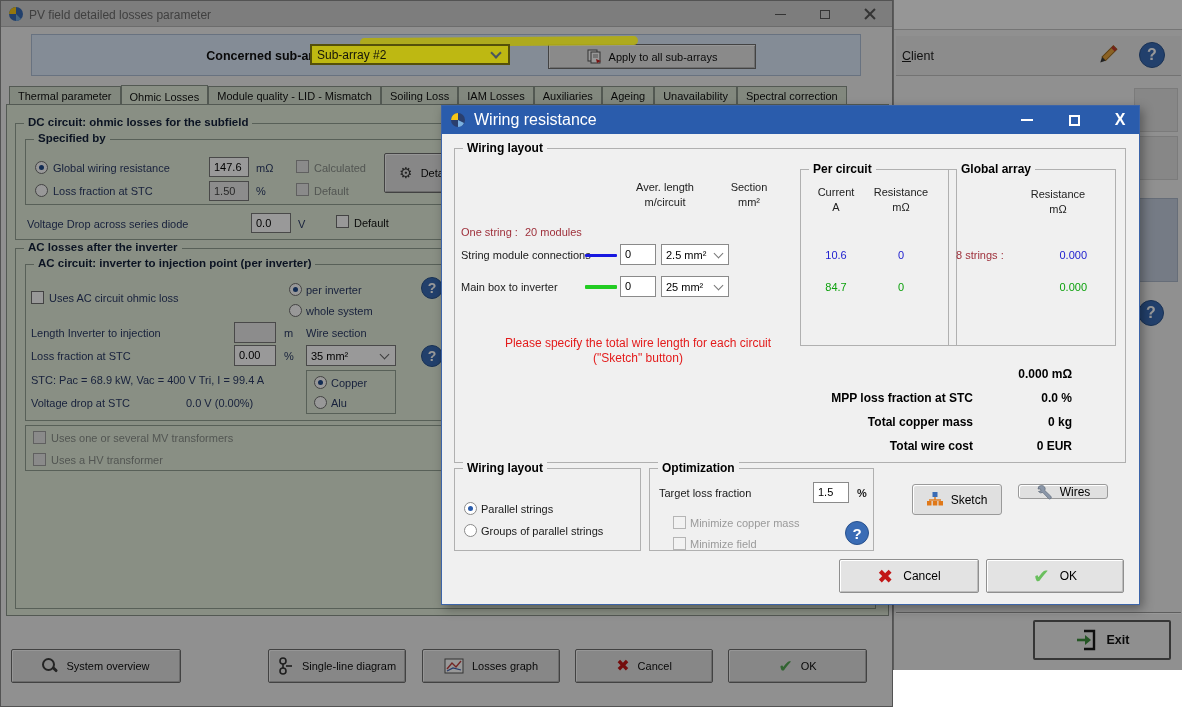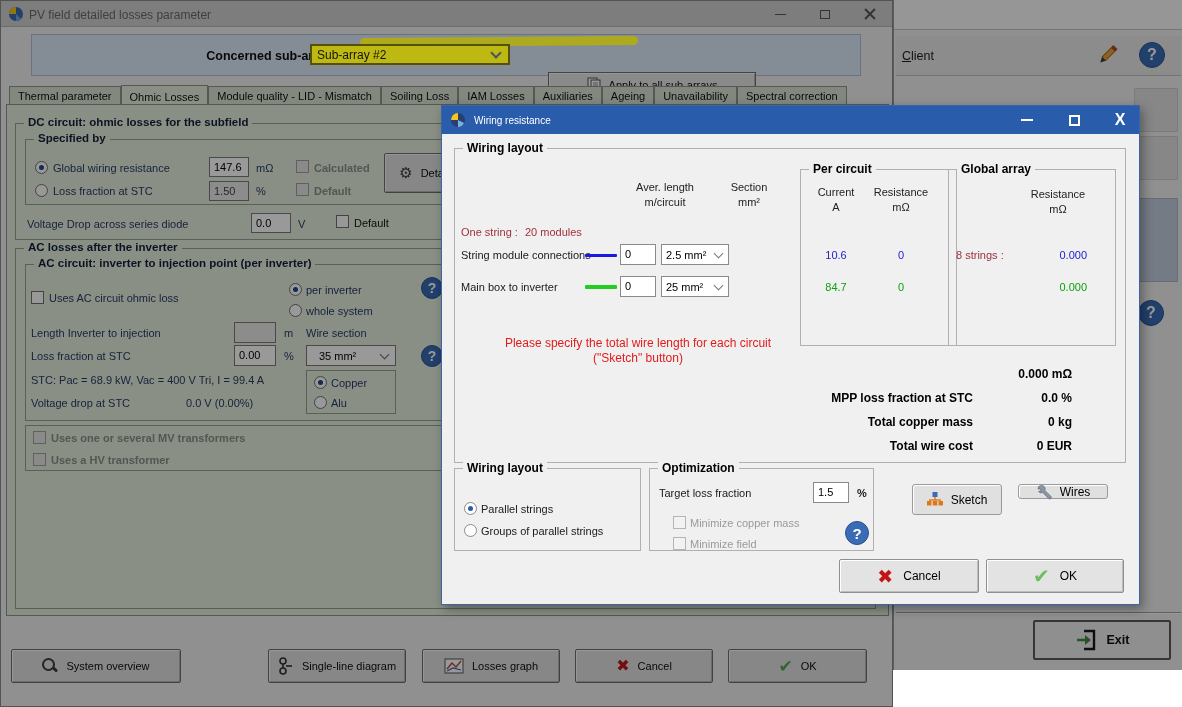--- a/index.html
+++ b/index.html
@@ -22,46 +22,46 @@
   .g-max { width:10px; height:9px; border:1px solid #585858; }
   .g-close { position:relative; width:12px; height:12px; }
   .g-close::before,.g-close::after { content:""; position:absolute; left:5px; top:-1px; width:2px; height:14px; background:#585858; }
   .g-close::before { transform:rotate(45deg); } .g-close::after { transform:rotate(-45deg); }
 
   
   .band { left:30px; top:33px; width:830px; height:42px; background:#dce9fa; border:1px solid #aebfd6; }
   .band-label { left:120px; top:14px; width:180px; text-align:right; font-weight:bold; font-size:12.5px; color:#101010; }
   .apply-btn { left:517px; top:43px; width:208px; height:25px; background:#e6e6e6; border:1px solid #707070;
                box-shadow:inset 1px 1px 0 #fafafa, inset -1px -1px 0 #b9b9b9;
-               display:flex; align-items:center; justify-content:center; gap:7px; color:#101010;margin-top:28px; }
+               display:flex; align-items:center; justify-content:center; gap:7px; color:#101010; }
   
   .hl-combo { left:310px; top:44px; width:200px; height:21px; background:#beb812; border:2px solid #55500a; z-index:6;
               display:flex; align-items:center; padding-left:5px; color:#14140a; font-size:12px; }
   .hl-smear { left:360px; top:37px; width:278px; height:9px; background:#b2ac14; border-radius:5px; transform:rotate(-0.4deg); z-index:6; opacity:.92; }
   .chev { width:8px; height:8px; border-right:2px solid #4a5560; border-bottom:2px solid #4a5560; transform:rotate(45deg); margin-left:auto; margin-right:8px; margin-top:-4px; }
 
   
   .tabs { left:8px; top:84px; height:20px; display:flex; align-items:flex-end; }
   .tab { padding:3px 8px 3px 8px; background:#d9e3d2; border:1px solid #8a948a; border-bottom:none; color:#101010; white-space:nowrap; }
   .tab.active { background:#e4efdc; padding-top:5px; position:relative; top:1px; }
   .tabpage { left:5px; top:103px; width:883px; height:512px; background:#e4efdc; border:1px solid #8a948a; }
 
   
   .grp { position:absolute; border:1px solid #93a093; }
   .grp > .legend { position:absolute; top:-8px; left:8px; background:#e4efdc; padding:0 4px; font-weight:bold; font-size:11.5px; color:#13203a; white-space:nowrap; }
-  .navy { color:#2b3a66; } .dis { color:#8a8f8a;font-weight:bold; } .dark { color:#101010; }
+  .navy { color:#2b3a66; } .dis { color:#8a8f8a; } .dark { color:#101010; }
 
   .radio { position:absolute; width:13px; height:13px; border-radius:50%; background:#fdfdfd; border:1px solid #707070; }
   .radio.sel::after { content:""; position:absolute; left:3px; top:3px; width:5px; height:5px; border-radius:50%; background:#1f4a8a; }
   .chk { position:absolute; width:13px; height:13px; background:#fdfdfd; border:1px solid #707070; }
   .chk.off-dis { background:#e6e6e6; border-color:#a0a0a0; }
 
   .field { position:absolute; background:#ffffff; border:1px solid #7a7a7a; padding:3px 0 0 4px; color:#000; }
   .field.ro { background:#e9e9e9; color:#444; }
-  .combo { position:absolute; background:#ffffff; border:1px solid #7a7a7a; display:flex; align-items:center; padding-left:12px; color:#000; }
+  .combo { position:absolute; background:#ffffff; border:1px solid #7a7a7a; display:flex; align-items:center; padding-left:4px; color:#000; }
   .combo .cv { width:7px; height:7px; border-right:1.5px solid #666; border-bottom:1.5px solid #666; transform:rotate(45deg); margin-left:auto; margin-right:7px; margin-top:-3px; }
 
   .helpicon { position:absolute; border-radius:50%; background:#3a6cb5; color:#fff; font-weight:bold; display:flex; align-items:center; justify-content:center; border:1px solid #28518d; }
 
   .btn3d { position:absolute; background:#e2e2e2; border:1px solid #6e6e6e; border-radius:2px;
            box-shadow:inset 1px 1px 0 #fbfbfb, inset -1px -1px 0 #b4b4b4;
            display:flex; align-items:center; justify-content:center; gap:8px; color:#0d0d0d; }
 
   
   .mag { position:relative; width:16px; height:16px; }
@@ -79,21 +79,21 @@
   .rw-block { position:absolute; background:#e2e2e2; border:1px solid #cdcdcd; }
   .rw-blue { left:240px; top:198px; width:44px; height:84px; background:#c3cede; border:1px solid #aab6c8; }
   .rw-divider { left:2px; top:612px; width:285px; height:2px; border-top:1px solid #9d9d9d; border-bottom:1px solid #ffffff; }
   .exit-btn { left:139px; top:620px; width:138px; height:40px; background:#efefef; border:2px solid #5a5a5a; border-radius:2px;
               display:flex; align-items:center; justify-content:center; gap:10px; font-weight:bold; font-size:12.5px; color:#101010; }
 
   
   #dialog { left:441px; top:105px; width:699px; height:500px; background:#f0f0f0; border:1px solid #3c64a8;
             box-shadow:3px 4px 10px rgba(0,0,0,.35); z-index:10; }
   .dlg-titlebar { left:0; top:0; width:697px; height:28px; background:#2a5cac; display:flex; align-items:center; }
-  .dlg-title { color:#ffffff; font-size:10px; margin-left:8px; }
+  .dlg-title { color:#ffffff; font-size:16px; margin-left:8px; }
   .dlg-btn { position:absolute; top:0; width:40px; height:28px; display:flex; align-items:center; justify-content:center; }
   .wg-min { width:12px; height:2px; background:#fff; }
   .wg-max { width:11px; height:11px; border:2px solid #fff; }
   .wg-close { color:#fff; font-size:16px; font-weight:bold; font-family:"Liberation Sans",sans-serif; }
 
   .dgrp { position:absolute; border:1px solid #b0b0b0; }
   .dgrp > .legend { position:absolute; top:-8px; left:8px; background:#f0f0f0; padding:0 4px; font-weight:bold; font-size:12px; color:#000; white-space:nowrap; }
 
   .colhdr { position:absolute; text-align:center; color:#222; }
   .maroon { color:#9e2f3a; }

